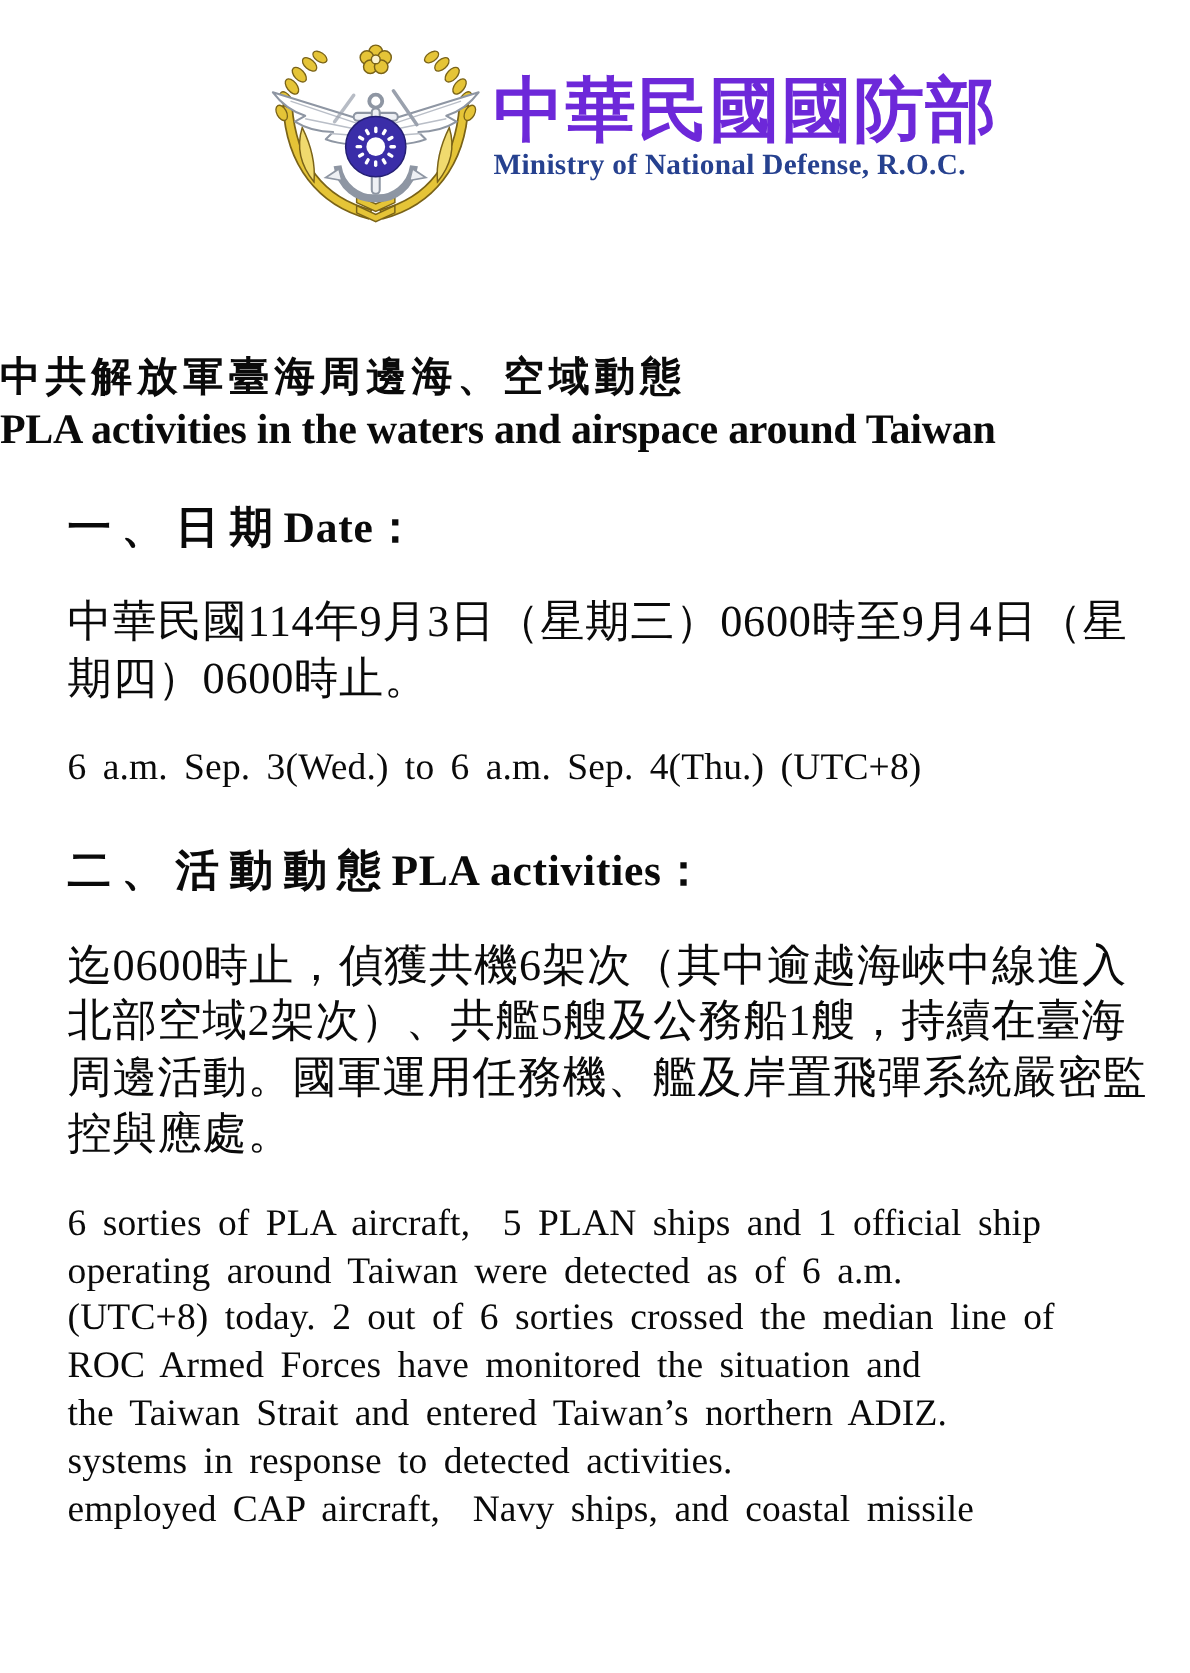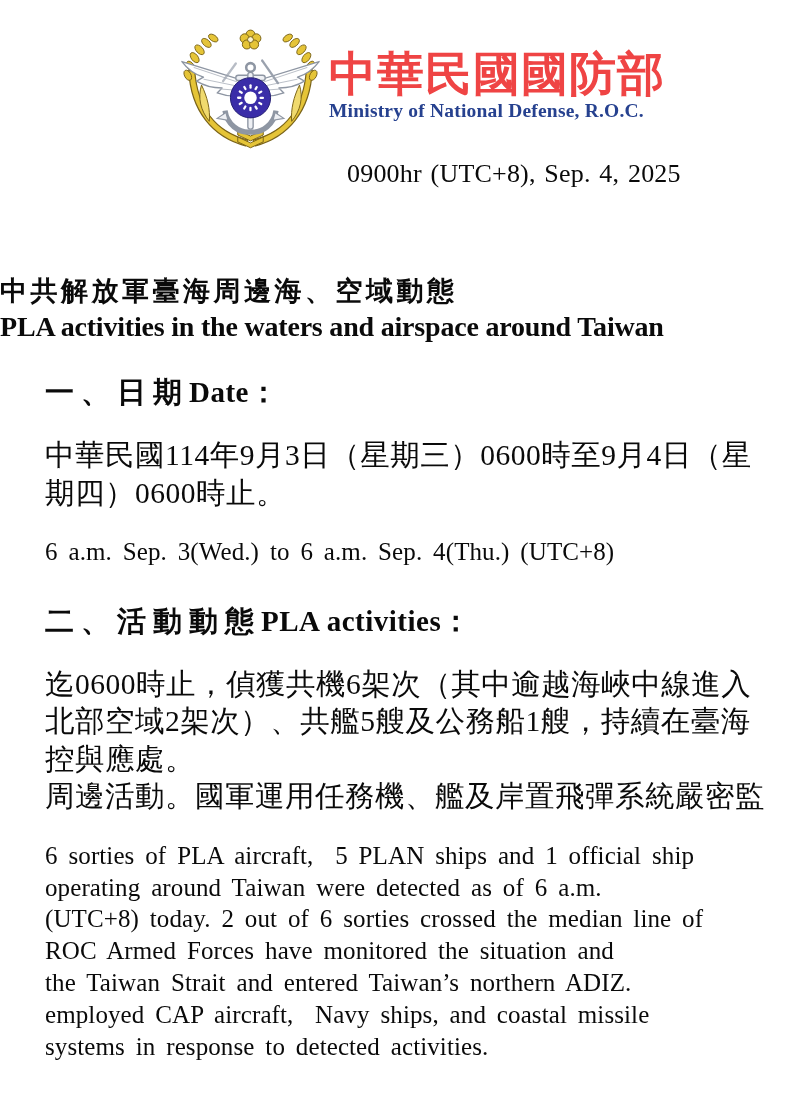--- a/index.html
+++ b/index.html
@@ -11,21 +11,21 @@
     font-family: "Liberation Serif", "DejaVu Serif", serif;
     color: #0a0a0a;
   }
 
   
   .header { display: flex; align-items: flex-start; margin: 26px 0 0 177px; }
   .emblem-wrap { width: 147px; height: 124px; flex: 0 0 auto; }
   .logo-text { margin: 23px 0 0 5px; }
   .org-zh {
     font-size: 47px; line-height: 51px; letter-spacing: 1px;
-    font-weight: 600; color: #ef4444; white-space: pre;
+    font-weight: 600; color: #6d28d9; white-space: pre;
   }
   .org-en {
     margin-top: 0; font-size: 19.5px; font-weight: bold;
     color: #26418f; letter-spacing: 0.2px; white-space: pre;
   }
 
   
   .release { margin: 7px 0 0 347px; font-size: 26px; line-height: 33px; }
   .release .zh { padding-left: 21px; letter-spacing: 2px; white-space: pre; }
   .release .en { letter-spacing: 0.2px; word-spacing: 2px; white-space: pre; }
@@ -138,21 +138,20 @@
       </g>
     </svg>
   </div>
   <div class="logo-text">
     <div class="org-zh">中華民國國防部</div>
     <div class="org-en">Ministry of National Defense, R.O.C.</div>
   </div>
 </div>
 
 <div class="release">
-  <div class="en">0900hr (UTC+8), Sep. 4, 2025</div>
 </div>
 
 <div class="doc-title">
   <div class="zh">中共解放軍臺海周邊海、空域動態</div>
   <div class="en">PLA activities in the waters and airspace around Taiwan</div>
 </div>
 
 <div class="content">
 
   <div class="sec-heading"><span class="zh">一、日期</span><span class="en">Date：</span></div>
@@ -164,27 +163,27 @@
 
   <div class="para para-en">
     <div class="line">6 a.m. Sep. 3(Wed.) to 6 a.m. Sep. 4(Thu.) (UTC+8)</div>
   </div>
 
   <div class="sec-heading mt-lg"><span class="zh">二、活動動態</span><span class="en">PLA activities：</span></div>
 
   <div class="para para-zh">
     <div class="line">迄0600時止，偵獲共機6架次（其中逾越海峽中線進入</div>
     <div class="line">北部空域2架次）、共艦5艘及公務船1艘，持續在臺海</div>
+    <div class="line">周邊活動。國軍運用任務機、艦及岸置飛彈系統嚴密監</div>
     <div class="line">控與應處。</div>
-    <div class="line">周邊活動。國軍運用任務機、艦及岸置飛彈系統嚴密監</div>
   </div>
 
   <div class="para para-en">
     <div class="line">6 sorties of PLA aircraft,  5 PLAN ships and 1 official ship</div>
     <div class="line">operating around Taiwan were detected as of 6 a.m.</div>
     <div class="line">(UTC+8) today. 2 out of 6 sorties crossed the median line of</div>
     <div class="line">ROC Armed Forces have monitored the situation and</div>
     <div class="line">the Taiwan Strait and entered Taiwan’s northern ADIZ.</div>
+    <div class="line">systems in response to detected activities.</div>
     <div class="line">employed CAP aircraft,  Navy ships, and coastal missile</div>
-    <div class="line">systems in response to detected activities.</div>
   </div>
 
 </div>
 
 </body></html>

